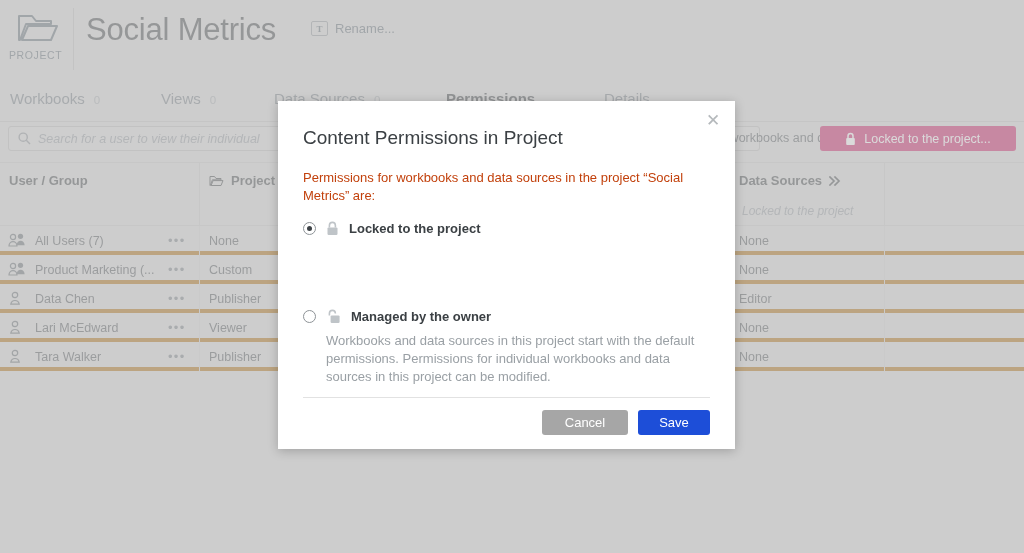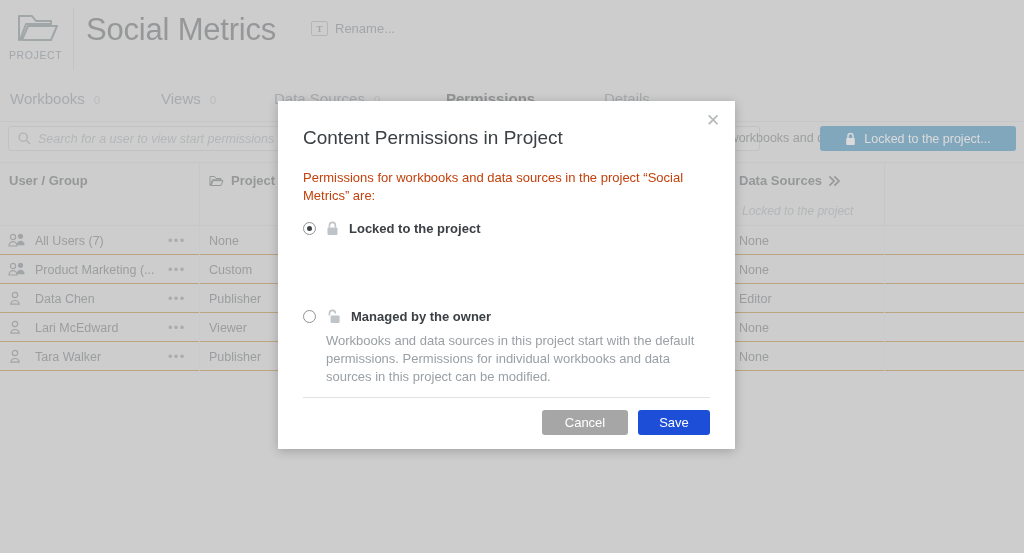--- a/index.html
+++ b/index.html
@@ -140,21 +140,21 @@
     position: absolute;
     left: 640px; top: 5px;
     font-size: 12.5px;
     color: #4c5256;
     white-space: nowrap;
   }
   .lock-button {
     position: absolute;
     left: 820px; top: 0;
     width: 196px; height: 25px;
-    background: #0369a1;
+    background: #be185d;
     border-radius: 3px;
     display: flex;
     align-items: center;
     justify-content: center;
     gap: 8px;
     cursor: pointer;
   }
   .lock-button .lbl {
     font-size: 12.5px;
     color: #f0f0f0;
@@ -200,21 +200,21 @@
   }
   #colUser  { left: 0px;   width: 200px; }
   #colProj  { left: 200px; width: 290px; }
   #colWb    { left: 490px; width: 240px; }
   #colDs    { left: 730px; width: 155px; }
   #colX     { left: 885px; width: 139px; border-right: none; }
 
   .trow {
     position: relative;
     height: 29px;
-    border-bottom: 1px solid #a16207;
+    border-bottom: 4px solid #a16207;
   }
   .cell {
     position: absolute;
     top: 0; height: 29px;
     display: flex;
     align-items: center;
     border-right: 1px solid #c4c4c4;
     font-size: 12.5px;
     color: #4a4f53;
     padding-left: 9px;
@@ -396,21 +396,21 @@
     </div>
 
     <div class="toolbar">
       <div class="search-box">
         <span>
           <svg width="13" height="13" viewBox="0 0 13 13">
             <circle cx="5.2" cy="5.2" r="4.1" fill="none" stroke="#81878d" stroke-width="1.4"></circle>
             <line x1="8.3" y1="8.3" x2="12" y2="12" stroke="#81878d" stroke-width="1.4"></line>
           </svg>
         </span>
-        <span class="search-text">Search for a user to view start permissions</span>
+        <span class="search-text">Search for a user to view their individual</span>
       </div>
 
       <div class="lockbar-label">Permissions for workbooks and data sources are:</div>
 
       <div class="lock-button">
         <span>
           <svg width="11" height="14" viewBox="0 0 11 14">
             <path d="M3 6 V4 a2.5 2.5 0 0 1 5 0 V6" fill="none" stroke="#f0f0f0" stroke-width="1.5"></path>
             <rect x="1.2" y="6" width="8.6" height="7" rx="1" fill="#f0f0f0"></rect>
           </svg>

